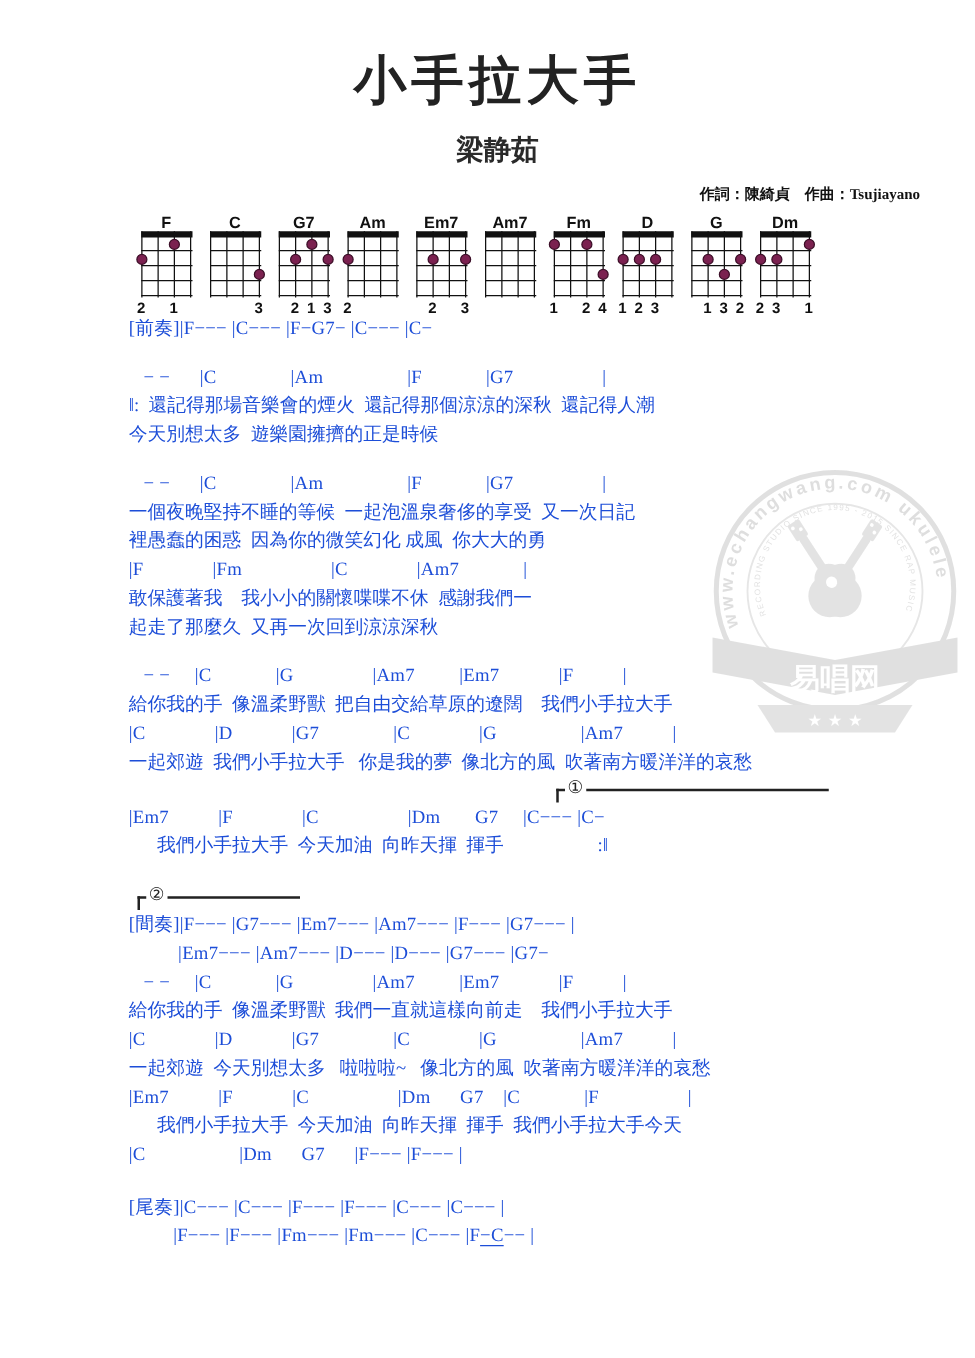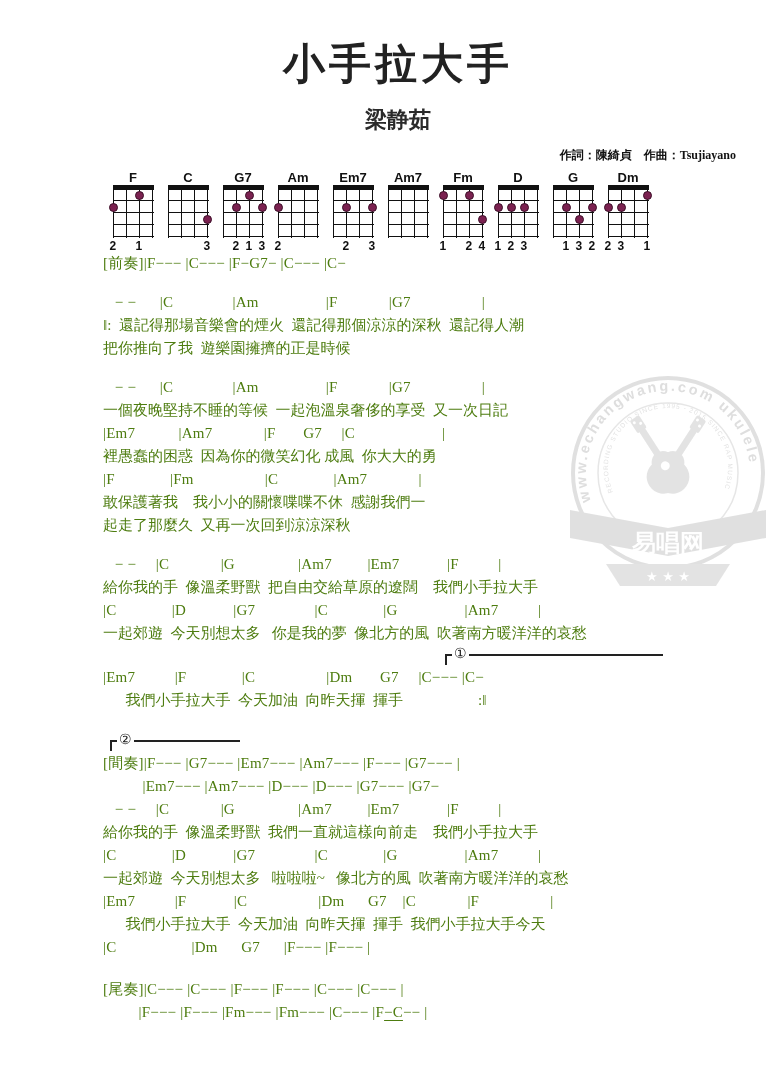--- a/index.html
+++ b/index.html
@@ -23,21 +23,21 @@
   .nut{position:absolute;left:0;top:0;width:41px;height:4.5px;background:#111;}
   .str{position:absolute;top:0;width:1.6px;height:53px;background:#111;}
   .fret{position:absolute;left:0;width:41px;height:1.6px;background:#111;}
   .dot{position:absolute;width:9px;height:9px;border-radius:50%;background:#7b2150;border:1px solid #3c0f28;box-sizing:border-box;}
   .fingers{position:relative;width:41px;height:15px;margin:1px auto 0;
            font-family:"Liberation Sans","DejaVu Sans",sans-serif;}
   .fnum{position:absolute;top:0;font-size:12px;font-weight:bold;color:#111;line-height:14px;}
 
   
   .song{position:absolute;left:103px;top:252px;width:620px;font-size:15px;}
-  .line{white-space:pre;height:23px;line-height:23px;color:#4d7c0f;font-family:Liberation Serif, serif;}
+  .line{white-space:pre;height:23px;line-height:23px;color:#1d4ed8;font-family:Liberation Serif, serif;}
   .line.chords{letter-spacing:0.2px;}
   .gap{height:16px;}
   .gap2{height:19px;}
   .volta{height:21px;padding-top:9px;box-sizing:border-box;}
   .vbracket{display:inline-block;position:relative;border-top:2px solid #222;
             border-left:2px solid #222;height:9px;vertical-align:top;}
   .vnum{position:absolute;left:5px;top:-10px;background:#fff;padding:0 2px;
         font-size:14px;line-height:16px;color:#222;}
   .useg{text-decoration:underline;text-underline-offset:3px;}
 
@@ -297,34 +297,33 @@
           <span class="fnum" style="left: 36px;">1</span>
         </div>
       </div>
     </div>
 
   <div class="song">
       <div class="line chords">[前奏]|F−−− |C−−− |F−G7− |C−−− |C−</div>
       <div class="gap"></div>
       <div class="line chords">   − −      |C               |Am                 |F             |G7                  |</div>
       <div class="line lyrics">‖:  還記得那場音樂會的煙火  還記得那個涼涼的深秋  還記得人潮</div>
-      <div class="line lyrics">把你推向了我  遊樂園擁擠的正是時候</div>
+      <div class="line lyrics">今天別想太多  遊樂園擁擠的正是時候</div>
       <div class="gap"></div>
       <div class="line chords">   − −      |C               |Am                 |F             |G7                  |</div>
       <div class="line lyrics">一個夜晚堅持不睡的等候  一起泡溫泉奢侈的享受  又一次日記</div>
-      <div class="line chords">|Em7           |Am7             |F       G7     |C                      |</div>
       <div class="line lyrics">裡愚蠢的困惑  因為你的微笑幻化 成風  你大大的勇</div>
       <div class="line chords">|F              |Fm                  |C              |Am7             |</div>
       <div class="line lyrics">敢保護著我    我小小的關懷喋喋不休  感謝我們一</div>
       <div class="line lyrics">起走了那麼久  又再一次回到涼涼深秋</div>
       <div class="gap"></div>
       <div class="line chords">   − −     |C             |G                |Am7         |Em7            |F          |</div>
       <div class="line lyrics">給你我的手  像溫柔野獸  把自由交給草原的遼闊    我們小手拉大手</div>
       <div class="line chords">|C              |D            |G7               |C              |G                 |Am7          |</div>
-      <div class="line lyrics">一起郊遊  今天別想太多   你是我的夢  像北方的風  吹著南方暖洋洋的哀愁</div>
+      <div class="line lyrics">一起郊遊  我們小手拉大手   你是我的夢  像北方的風  吹著南方暖洋洋的哀愁</div>
       <div class="volta"><span class="vbracket" style="margin-left: 342px; width: 216px;"><span class="vnum">①</span></span></div>
       <div class="line chords">|Em7          |F              |C                  |Dm       G7     |C−−− |C−</div>
       <div class="line lyrics">      我們小手拉大手  今天加油  向昨天揮  揮手                    :‖</div>
       <div class="gap2"></div>
       <div class="volta"><span class="vbracket" style="margin-left: 7px; width: 128px;"><span class="vnum">②</span></span></div>
       <div class="line chords">[間奏]|F−−− |G7−−− |Em7−−− |Am7−−− |F−−− |G7−−− |</div>
       <div class="line chords">          |Em7−−− |Am7−−− |D−−− |D−−− |G7−−− |G7−</div>
       <div class="line chords">   − −     |C             |G                |Am7         |Em7            |F          |</div>
       <div class="line lyrics">給你我的手  像溫柔野獸  我們一直就這樣向前走    我們小手拉大手</div>
       <div class="line chords">|C              |D            |G7               |C              |G                 |Am7          |</div>

